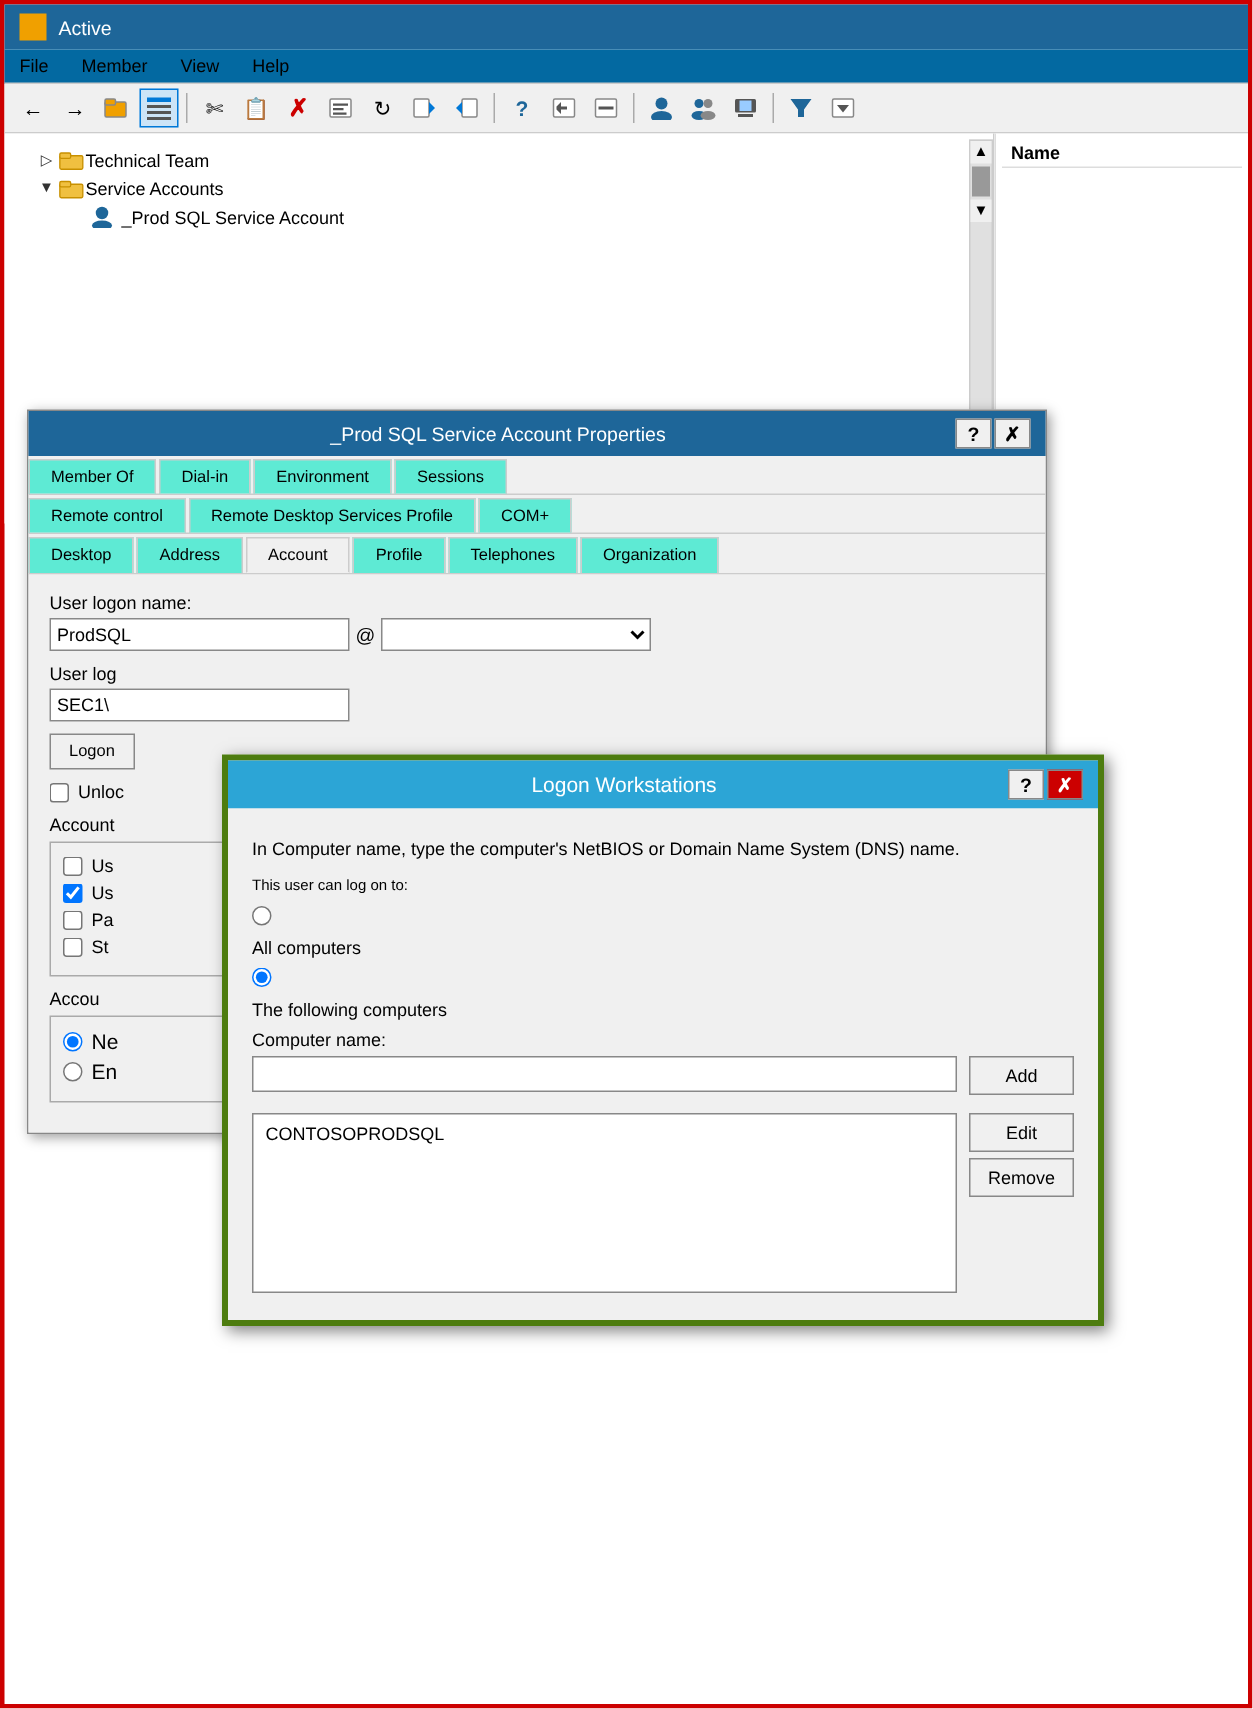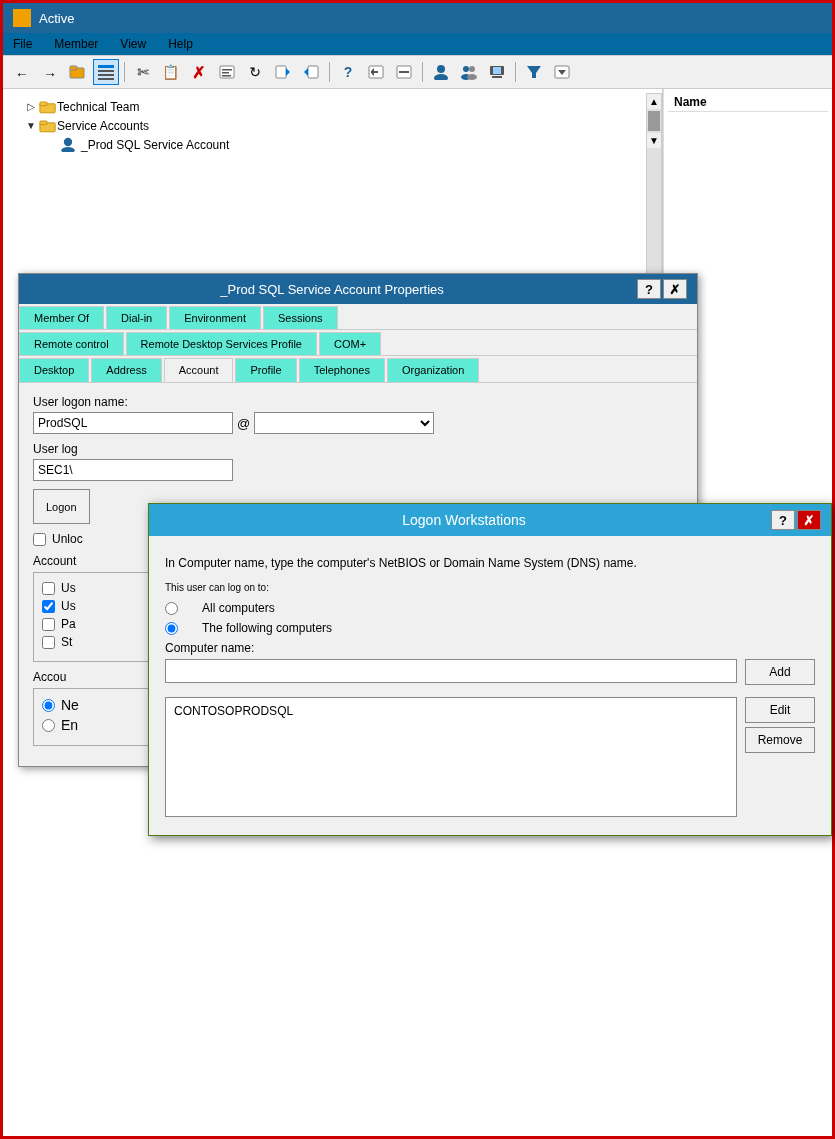--- a/index.html
+++ b/index.html
@@ -214,21 +214,21 @@
       border: 1px solid #888;
       background: #fff;
       font-size: 12px;
       padding: 2px 4px;
     }
     .form-input-medium {
       width: 140px;
     }
 
     .logon-btn {
-      height: 35px;
+      height: 24px;
       padding: 2px 12px;
       background: #f0f0f0;
       border: 1px solid #888;
       cursor: pointer;
       font-size: 11px;
     }
 
     .checkbox-row {
       display: flex;
       align-items: center;
@@ -253,23 +253,23 @@
     }
     .radio-row label {
       font-size: 14px;
     }
 
     
     .logon-ws-dialog {
       position: absolute;
       top: 500px;
       left: 145px;
-      width: 684px;
-      background: #f0f0f0;
-      border: 1px solid #4d7c0f;
+      width: 588px;
+      background: #f0f0f0;
+      border: 4px solid #4d7c0f;
       box-shadow: 3px 3px 10px rgba(0,0,0,0.5);
       z-index: 20;
     }
     .logon-ws-title-bar {
       background: #2ca5d6;
       color: #fff;
       padding: 6px 10px;
       display: flex;
       align-items: center;
       justify-content: space-between;
@@ -289,23 +289,24 @@
       margin-bottom: 10px;
       line-height: 1.5;
     }
     .ws-section-label {
       font-size: 10px;
       margin-bottom: 8px;
       font-weight: normal;
     }
     .ws-radio-row {
       display: flex;
-      align-items: flex-end;
-      gap: 24px;
+      align-items: flex-start;
+      gap: 8px;
       margin-bottom: 6px;
+      flex-direction: column;
     }
     .ws-radio-row label {
       font-size: 12px;
     }
     .ws-computer-name-label {
       font-size: 12px;
       margin-bottom: 4px;
     }
     .ws-input-row {
       display: flex;

